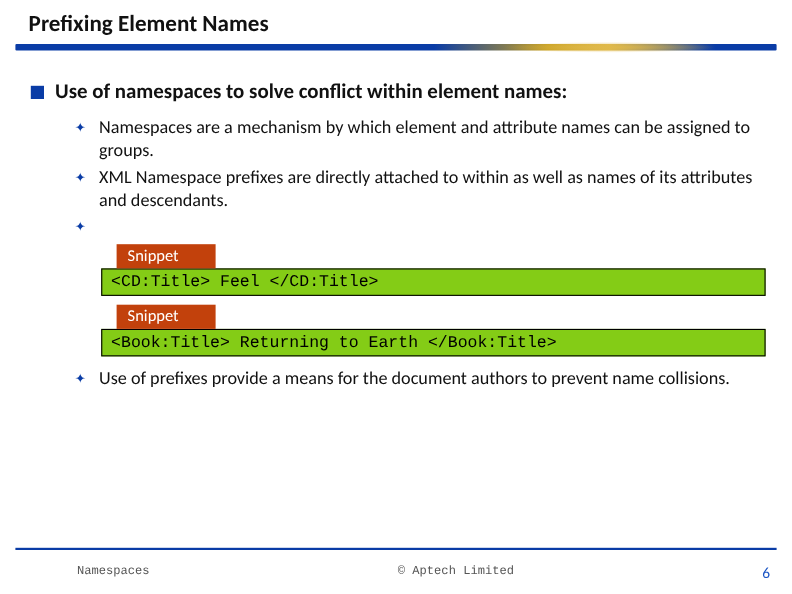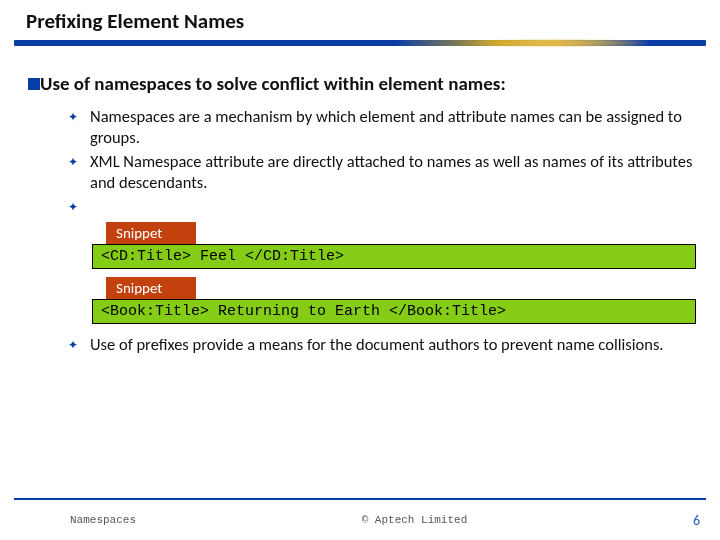--- a/index.html
+++ b/index.html
@@ -33,21 +33,21 @@
     content:"";
     position:absolute; top:-2px; right:8%;
     width:28%; height:10px;
     background: radial-gradient(ellipse at center, rgba(224,185,74,0.9) 0%, rgba(224,185,74,0) 70%);
   }
 
   .body {
     padding: 16px 24px 0 24px;
   }
 
-  .lvl1-row { display: flex; align-items: flex-start; gap: 0; margin: 8px 0 10px 4px; }
+  .lvl1-row { display: flex; align-items: flex-start; gap: 10px; margin: 8px 0 10px 4px; }
   .lvl1-bullet {
     width: 12px; height: 12px;
     background: #0a3ca6;
     margin-top: 6px;
     flex: 0 0 12px;
     position: relative;
   }
   .lvl1-text { font-size: 19px; font-weight: 700; color: #111; line-height: 1.25; }
 
   .lvl2-list { margin: 4px 0 10px 44px; }
@@ -117,21 +117,21 @@
       <div class="lvl1-text">Use of namespaces to solve conflict within element names:</div>
     </div>
 
     <div class="lvl2-list">
       <div class="lvl2-row">
         <div class="lvl2-bullet">✦</div>
         <div class="lvl2-text">Namespaces are a mechanism by which element and attribute names can be assigned to groups.</div>
       </div>
       <div class="lvl2-row">
         <div class="lvl2-bullet">✦</div>
-        <div class="lvl2-text">XML Namespace attribute are directly attached to names as well as names of its attributes and descendants.</div>
+        <div class="lvl2-text">XML Namespace prefixes are directly attached to within as well as names of its attributes and descendants.</div>
       </div>
       <div class="lvl2-row">
         <div class="lvl2-bullet">✦</div>
       </div>
     </div>
 
     <div class="snippet-wrap">
       <div class="snippet-tab">Snippet</div>
       <div class="code-box">&lt;CD:Title&gt; Feel &lt;/CD:Title&gt;</div>
     </div>

